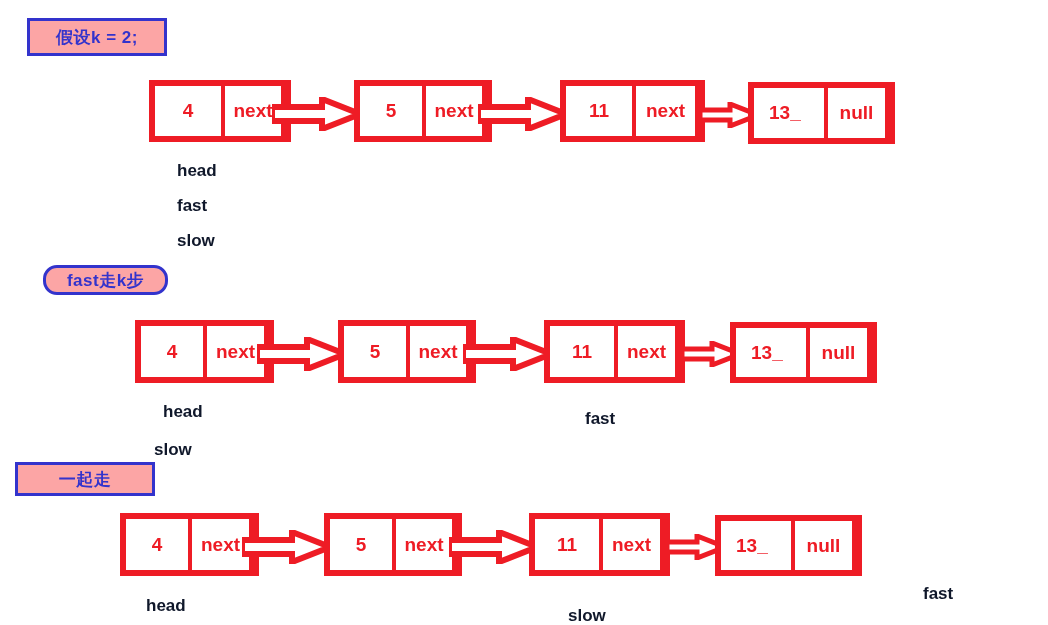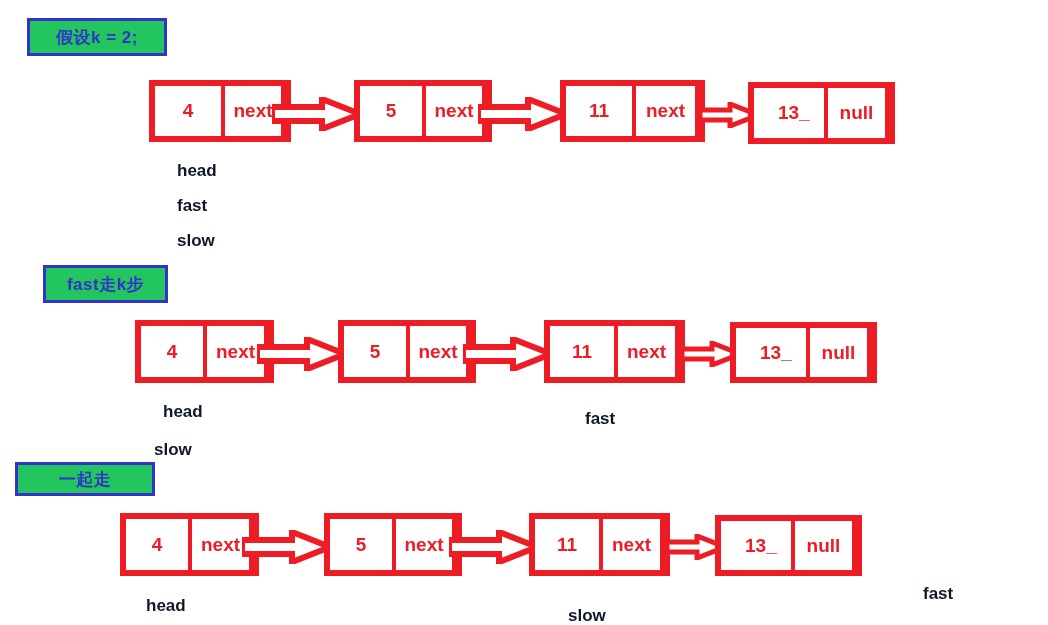--- a/index.html
+++ b/index.html
@@ -13,21 +13,21 @@
     position: relative;
     overflow: hidden;
     font-family: "Liberation Sans", "DejaVu Sans", sans-serif;
   }
 
   
   .step-box {
     position: absolute;
     box-sizing: border-box;
     border: 3px solid #3333cc;
-    background: #22c55e;
+    background: #fca5a5;
     color: #3333cc;
     font-weight: bold;
     font-size: 17px;
     display: flex;
     align-items: center;
     justify-content: center;
     letter-spacing: 0.5px;
     white-space: nowrap;
   }
 
@@ -53,21 +53,21 @@
   }
   .cell.val {
     flex: 0 0 auto;
   }
   .cell.ptr {
     flex: 0 0 auto;
     margin-left: 4px;
   }
   .cell.val.small-left {
     justify-content: flex-start;
-    padding-left: 24px;
+    padding-left: 15px;
   }
 
   
   .arrow {
     position: absolute;
     pointer-events: none;
   }
   .arrow svg { display: block; }
 
   
@@ -143,21 +143,21 @@
 <div class="ptr-label" style="left:177px; top:161px;">
   <span>head</span>
 </div>
 <div class="ptr-label" style="left:177px; top:196px;">
   <span>fast</span>
 </div>
 <div class="ptr-label" style="left:177px; top:231px;">
   <span>slow</span>
 </div>
 
-<div class="step-box" style="left:43px; top:265px; width:125px; height:38px;">
+<div class="step-box" style="left:43px; top:265px; width:125px; height:30px;border-radius:14px;">
   <span>fast走k步</span>
 </div>
 
 <div class="node" style="left:135px; top:320px; width:139px; height:63px;">
   <div class="cell val" style="width:62px;">
     <span>4</span>
   </div>
   <div class="cell ptr" style="width:57px;">
     <span>next</span>
   </div>

